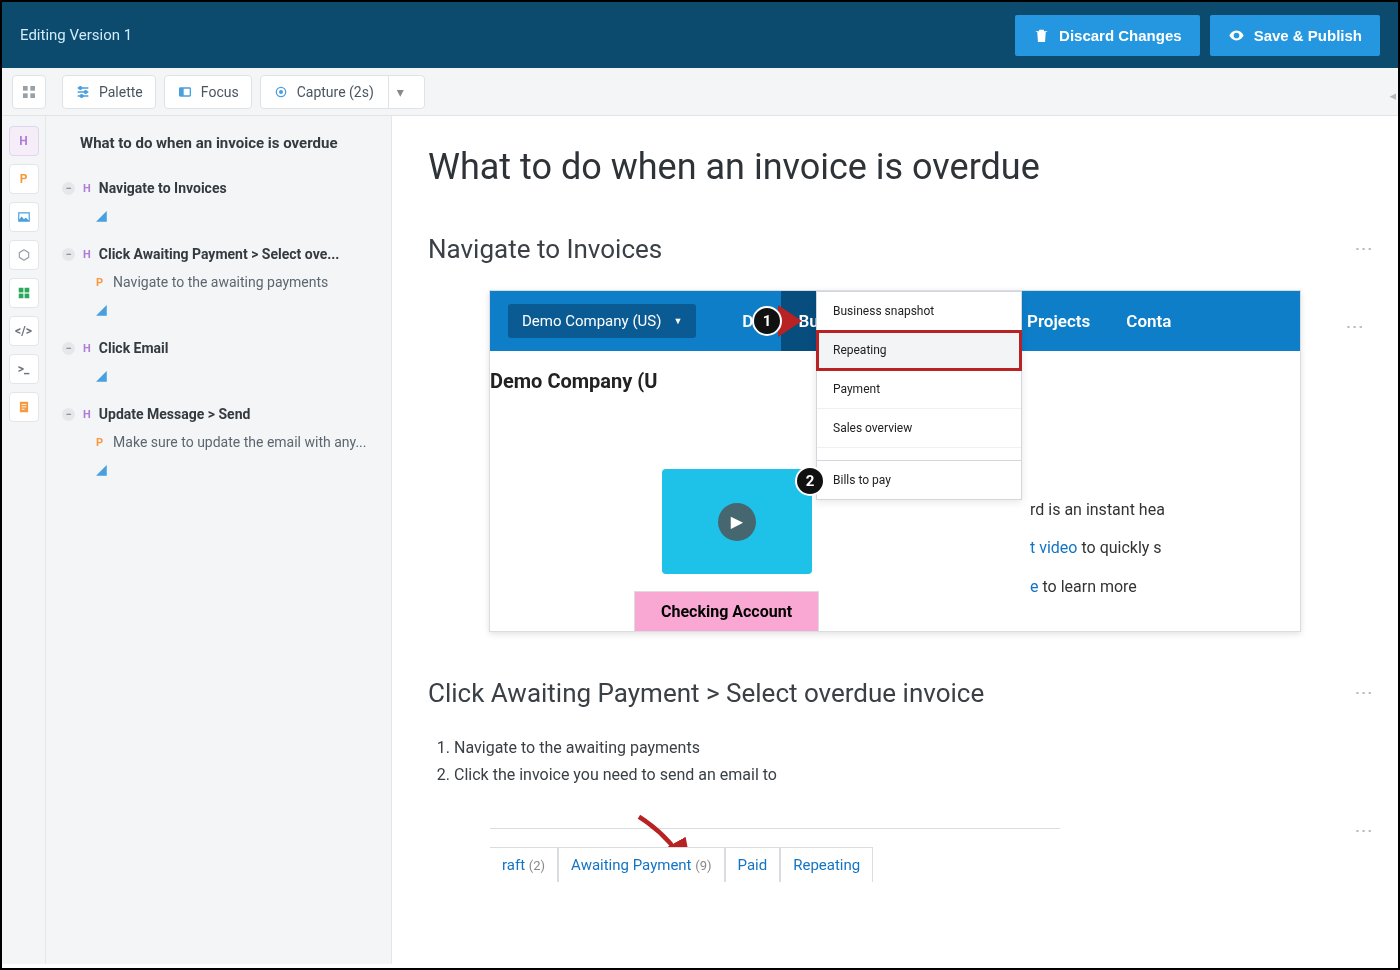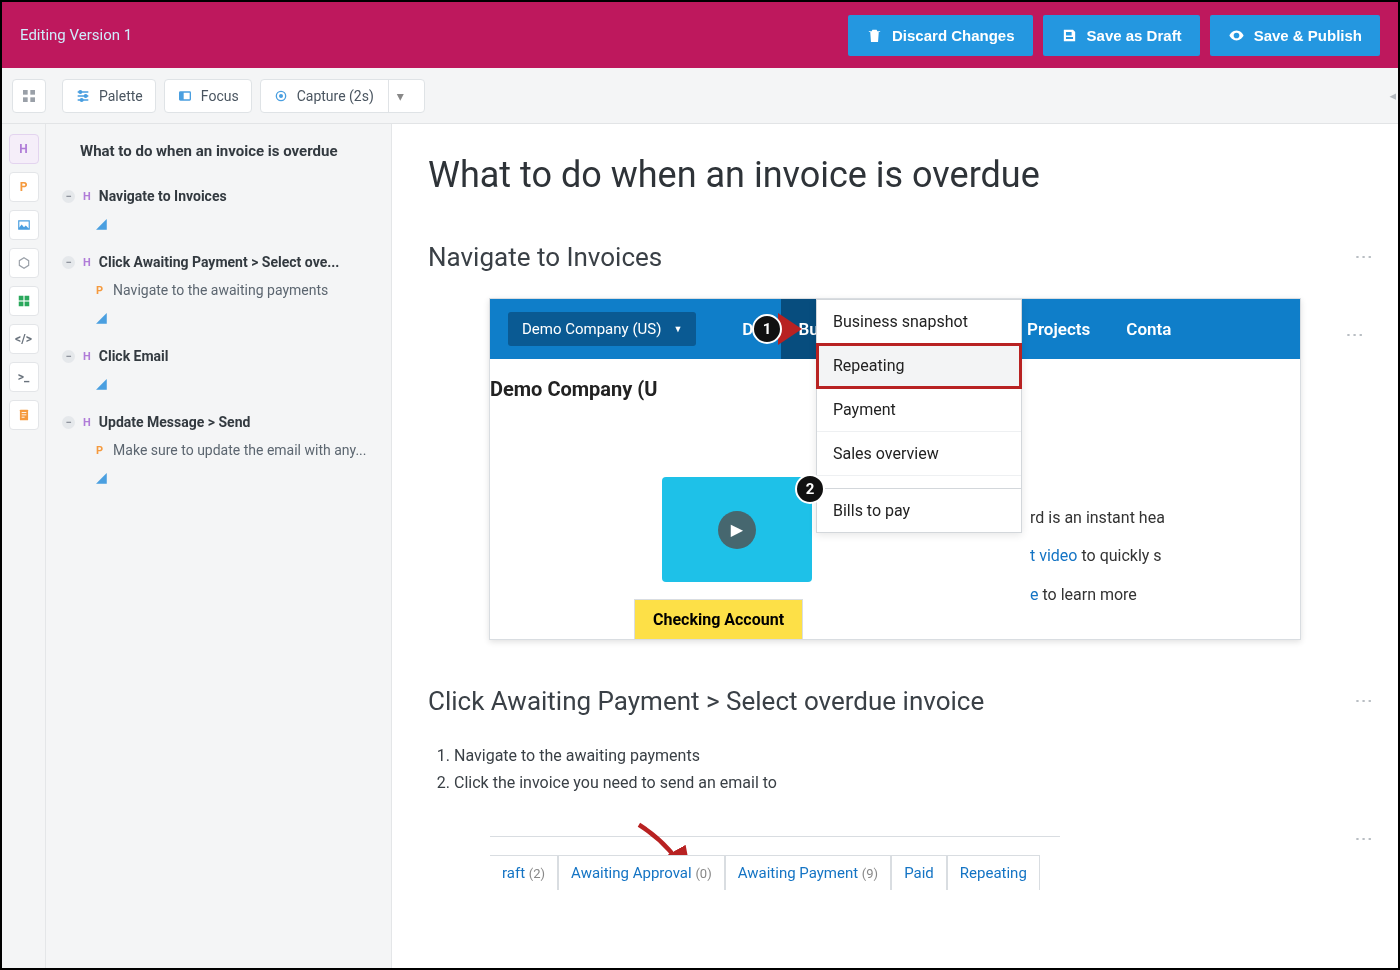--- a/index.html
+++ b/index.html
@@ -1,26 +1,26 @@
 <!DOCTYPE html>
 <html><head>
 <meta charset="utf-8">
 <style>
 * { box-sizing: border-box; margin: 0; padding: 0; }
 body { font-family: -apple-system, BlinkMacSystemFont, "Segoe UI", Roboto, Helvetica, Arial, sans-serif; width: 1400px; height: 970px; overflow: hidden; border: 2px solid #000; position: relative; background: #fff; }
 
 
-.topbar { height: 66px; background: #be185d; display: flex; align-items: center; padding: 0 18px; color: #fff; justify-content: space-between; }
+.topbar { height: 66px; background: #0c4a6e; display: flex; align-items: center; padding: 0 18px; color: #fff; justify-content: space-between; }
 .topbar-title { color: #d0ecfc; font-size: 15px; font-weight: 400; }
 .topbar-actions { display: flex; gap: 10px; padding-left: 48px; }
 .topbar-btn { background: #2497e0; color: #fff; border: none; padding: 12px 18px; font-size: 15px; font-weight: 600; border-radius: 2px; display: flex; align-items: center; gap: 9px; cursor: pointer; }
 .topbar-btn svg { width: 17px; height: 17px; fill: #fff; }
 
 
-.toolbar { height: 56px; background: #f4f5f6; border-bottom: 1px solid #e2e4e6; display: flex; align-items: center; padding: 0 10px; gap: 8px; }
+.toolbar { height: 48px; background: #f4f5f6; border-bottom: 1px solid #e2e4e6; display: flex; align-items: center; padding: 0 10px; gap: 8px; }
 .tb-iconbtn { width: 34px; height: 34px; border: 1px solid #dfe3e6; border-radius: 4px; background: #fff; display:flex; align-items:center; justify-content:center; color:#8a9099;}
 .tb-group { display: flex; gap: 8px; margin-left: 8px; }
 .tb-btn { height: 34px; border: 1px solid #dfe3e6; border-radius: 4px; background: #fff; display: flex; align-items: center; gap: 8px; padding: 0 12px; font-size: 14px; color: #4a5560; cursor: pointer; }
 .tb-btn .ic { width: 16px; height: 16px; display:inline-flex; align-items:center; justify-content:center;}
 .tb-palette .ic { color:#4a9fe0; }
 .tb-focus .ic { color:#4a9fe0; }
 .tb-capture .ic { color:#4a9fe0; }
 .tb-capture { }
 .tb-caret { border-left:1px solid #e0e3e6; height:100%; display:flex; align-items:center; padding: 0 8px; margin-left:6px; color:#888;}
 
@@ -63,28 +63,28 @@
 .xcompany::after{content:"▼"; font-size:9px; margin-left:4px;}
 .xnav-item { padding: 0 18px; height:100%; display:flex; align-items:center; font-weight:600;text-align:center;}
 .xnav-item.biz { background:#074d7e; }
 .xnav .arrowmark{ position:absolute; left:288px; top:14px; width:0;height:0; border-top:16px solid transparent; border-bottom:16px solid transparent; border-left:24px solid #b82222;}
 .xbadge{position:absolute; width:30px;height:30px;border-radius:50%;background:#111;color:#fff;border:2px solid #fff; display:flex;align-items:center;justify-content:center;font-weight:700;font-size:15px;}
 .b1{left:262px; top:15px;}
 .b2{left:305px; top:115px;}
 .xbody{background:#fff; height:280px; position:relative; padding-top:18px;}
 .xtitle{ text-align:left; font-size:20px; font-weight:700; color:#222; padding-right:250px;}
 .xdrop{ position:absolute; left:326px; top:60px; width:206px; background:#fff; border:1px solid #d3d7db; box-shadow:0 2px 8px rgba(0,0,0,0.1);}
-.xdrop-item{ padding:12px 16px; font-size:16px; color:#222; border-bottom:1px solid #eef0f2;}
+.xdrop-item{ padding:12px 16px; font-size:12px; color:#222; border-bottom:1px solid #eef0f2;}
 .xdrop-item.last{border-bottom:none; border-top:1px solid #d3d7db; margin-top:12px;}
 .xdrop-item.hl{ outline:3px solid #b82222; outline-offset:-2px; background:#f3f4f5;}
 .xvideo{ position:absolute; left:172px; top:118px; width:150px; height:105px; background:#1ec1e8; border-radius:4px; display:flex; align-items:center; justify-content:center;}
 .xvideo .play{width:38px;height:38px;border-radius:50%;background:rgba(80,80,80,0.8);display:flex;align-items:center;justify-content:center;color:#fff;}
 .xright{ position:absolute; left:540px; top:140px; font-size:16px; color:#333; line-height:2.4;}
 .xright .lnk{color:#1474c4;}
-.xacct{ position:absolute; left:144px; bottom:0; border:1px solid #d9dde1; border-bottom:none; padding:10px 18px; font-weight:700; background:#fde047; font-size:16px;}
+.xacct{ position:absolute; left:144px; bottom:0; border:1px solid #d9dde1; border-bottom:none; padding:10px 26px; font-weight:700; background:#f9a8d4; font-size:16px;}
 
 
 .ol{ margin-left:4px; padding-left:22px; font-size:16px; color:#3a4046; line-height:1.7; margin-bottom:40px;}
 .shot2{ width:570px; margin-left:62px; border-top:1px solid #d9dde1; position:relative; height:60px;}
 .tabsrow{ display:flex; gap:0; position:absolute; bottom:6px; left:0;text-align:center;}
 .tabx{ border:1px solid #d9dde1; border-bottom:none; padding:8px 12px; font-size:15px; color:#1474c4; background:#fff;}
 .tabx.first{border-left:none;}
 .tabx .cnt{color:#888; font-size:13px;}
 .redarrow{position:absolute; left:130px; top:-10px; transform:rotate(25deg);}
 .redarrow svg{width:90px;height:50px;}
@@ -95,26 +95,20 @@
 <body>
 
 <div class="topbar">
   <div class="topbar-title">Editing Version 1</div>
   <div class="topbar-actions">
     <button class="topbar-btn">
       <svg viewBox="0 0 24 24">
           <path d="M6 7h12l-1 14H7L6 7zm3-3h6l1 2H8l1-2zM4 6h16v1H4z"></path>
         </svg>
       <span>Discard Changes</span>
-    </button>
-    <button class="topbar-btn">
-      <svg viewBox="0 0 24 24">
-          <path d="M4 4h13l3 3v13H4V4zm3 3v5h8V7H7zm0 7v3h10v-3H7z"></path>
-        </svg>
-      <span>Save as Draft</span>
     </button>
     <button class="topbar-btn">
       <svg viewBox="0 0 24 24">
           <path d="M12 5c5 0 9 4.5 10 7-1 2.5-5 7-10 7S3 14.5 2 12c1-2.5 5-7 10-7zm0 3a4 4 0 100 8 4 4 0 000-8z"></path>
         </svg>
       <span>Save &amp; Publish</span>
     </button>
   </div>
 </div>
 
@@ -303,21 +297,20 @@
               <defs>
                 <marker id="ah" markerWidth="10" markerHeight="10" refX="6" refY="3" orient="auto">
                   <path d="M0,0 L0,6 L9,3 z" fill="#b82222"></path>
                 </marker>
               </defs>
               <path d="M10 10 Q50 15 82 38" stroke="#b82222" stroke-width="5" fill="none" marker-end="url(#ah)"></path>
             </svg>
         </div>
         <div class="tabsrow">
           <div class="tabx first"><span>raft </span><span class="cnt">(2)</span></div>
-          <div class="tabx"><span>Awaiting Approval </span><span class="cnt">(0)</span></div>
           <div class="tabx"><span>Awaiting Payment </span><span class="cnt">(9)</span></div>
           <div class="tabx">Paid</div>
           <div class="tabx">Repeating</div>
         </div>
       </div>
     </div>
 
   </div>
 </div>
 

